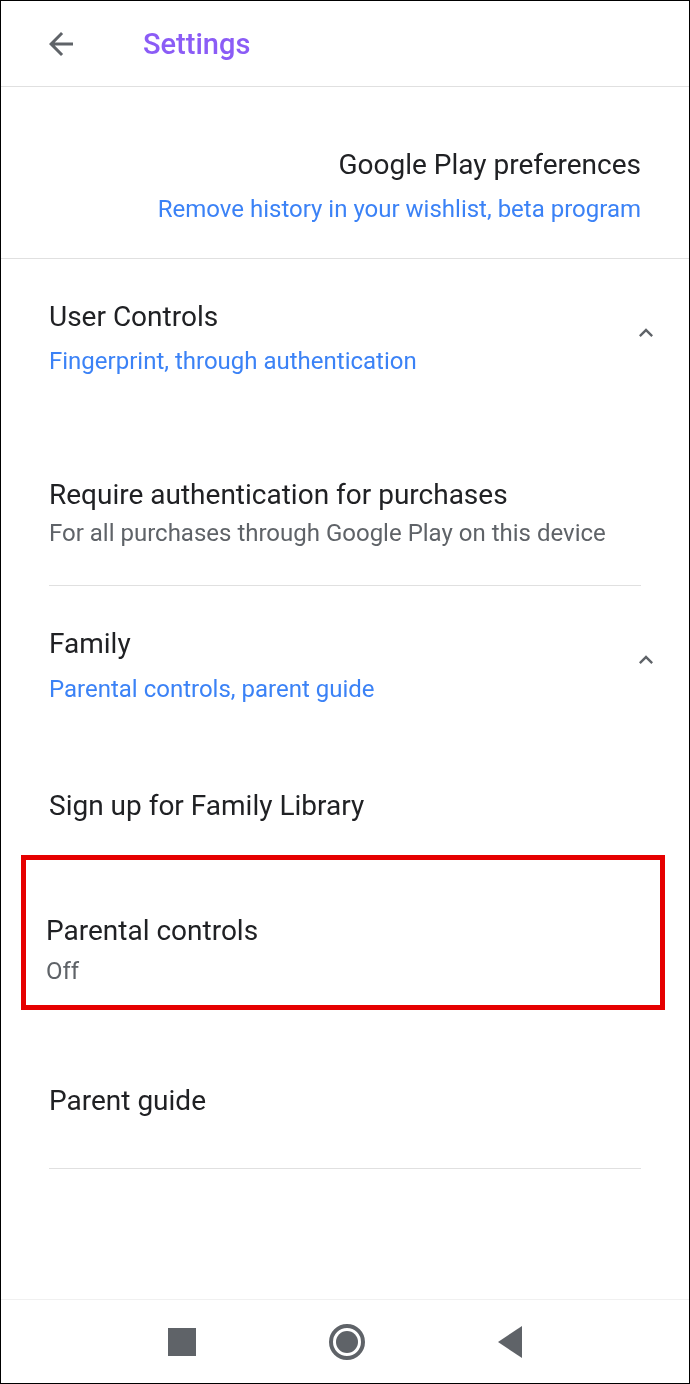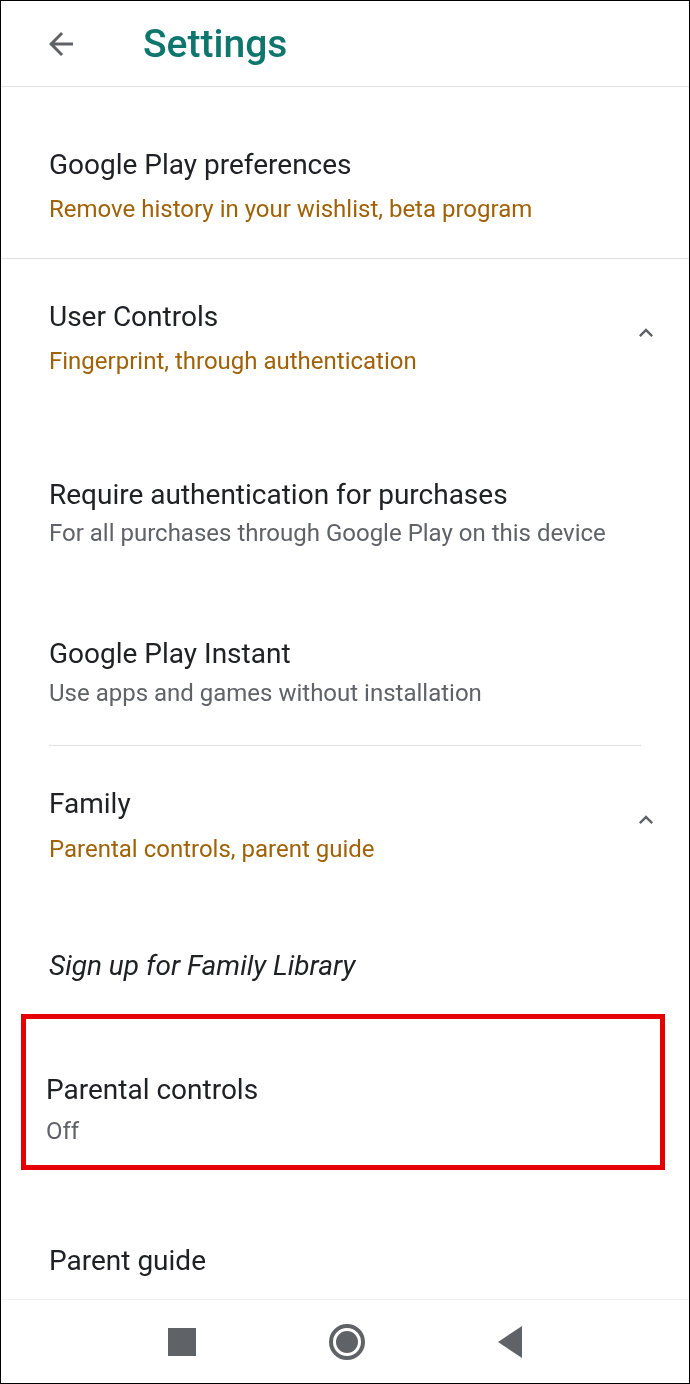--- a/index.html
+++ b/index.html
@@ -26,23 +26,23 @@
     .back-arrow {
       width: 40px;
       height: 40px;
       display: flex;
       align-items: center;
       justify-content: center;
       margin-left: 20px;
       cursor: pointer;
     }
     .header-title {
-      font-size: 39px;
+      font-size: 29px;
       font-weight: 500;
-      color: #0f766e;
+      color: #8b5cf6;
       margin-left: 62px;
     }
     .content {
       padding: 0;
     }
     .section {
       padding: 40px 48px 32px 48px;
       border-bottom: 1px solid #e0e0e0;
       margin: 0;
     }
@@ -57,21 +57,21 @@
     }
     .section-title {
       font-size: 28px;
       font-weight: 400;
       color: #202124;
       line-height: 1.3;
     }
     .section-subtitle {
       font-size: 24px;
       font-weight: 400;
-      color: #a16207;
+      color: #3b82f6;
       margin-top: 10px;
       line-height: 1.35;
     }
     .chevron {
       width: 32px;
       height: 32px;
       display: flex;
       align-items: center;
       justify-content: center;
       margin-top: 18px;
@@ -177,21 +177,21 @@
   <div class="back-arrow">
     <svg width="36" height="36" viewBox="0 0 24 24">
       <path d="M20 11H7.83l5.59-5.59L12 4l-8 8 8 8 1.41-1.41L7.83 13H20v-2z" fill="#5f6368"></path>
     </svg>
   </div>
   <div class="header-title">Settings</div>
 </div>
 
 <div class="content">
 
-  <div class="section" style="padding-top:60px;">
+  <div class="section" style="padding-top:60px;text-align:right;">
     <div class="section-title">Google Play preferences</div>
     <div class="section-subtitle">Remove history in your wishlist, beta program</div>
   </div>
 
   <div class="section-no-border">
     <div class="section-header">
       <div>
         <div class="section-title">User Controls</div>
         <div class="section-subtitle">Fingerprint, through authentication</div>
       </div>
@@ -201,42 +201,38 @@
         </svg>
       </div>
     </div>
   </div>
 
   <div class="item">
     <div class="item-title">Require authentication for purchases</div>
     <div class="item-subtitle">For all purchases through Google Play on this device</div>
   </div>
 
-  <div class="item" style="padding-top:20px;">
-    <div class="item-title">Google Play Instant</div>
-    <div class="item-subtitle">Use apps and games without installation</div>
-  </div>
 
   <div class="divider"></div>
 
   <div class="section-no-border">
     <div class="section-header">
       <div>
         <div class="section-title">Family</div>
         <div class="section-subtitle">Parental controls, parent guide</div>
       </div>
       <div class="chevron">
         <svg width="28" height="28" viewBox="0 0 24 24">
           <path d="M7.41 15.41L12 10.83l4.59 4.58L18 14l-6-6-6 6 1.41 1.41z" fill="#5f6368"></path>
         </svg>
       </div>
     </div>
   </div>
 
-  <div class="item" style="padding-top:14px; padding-bottom:22px;font-style:italic;">
+  <div class="item" style="padding-top:14px; padding-bottom:22px;">
     <div class="item-title">Sign up for Family Library</div>
   </div>
 
   <div class="highlight-box">
     <div class="item-title">Parental controls</div>
     <div class="item-subtitle">Off</div>
   </div>
 
   <div class="item" style="padding-top:22px;">
     <div class="item-title">Parent guide</div>

